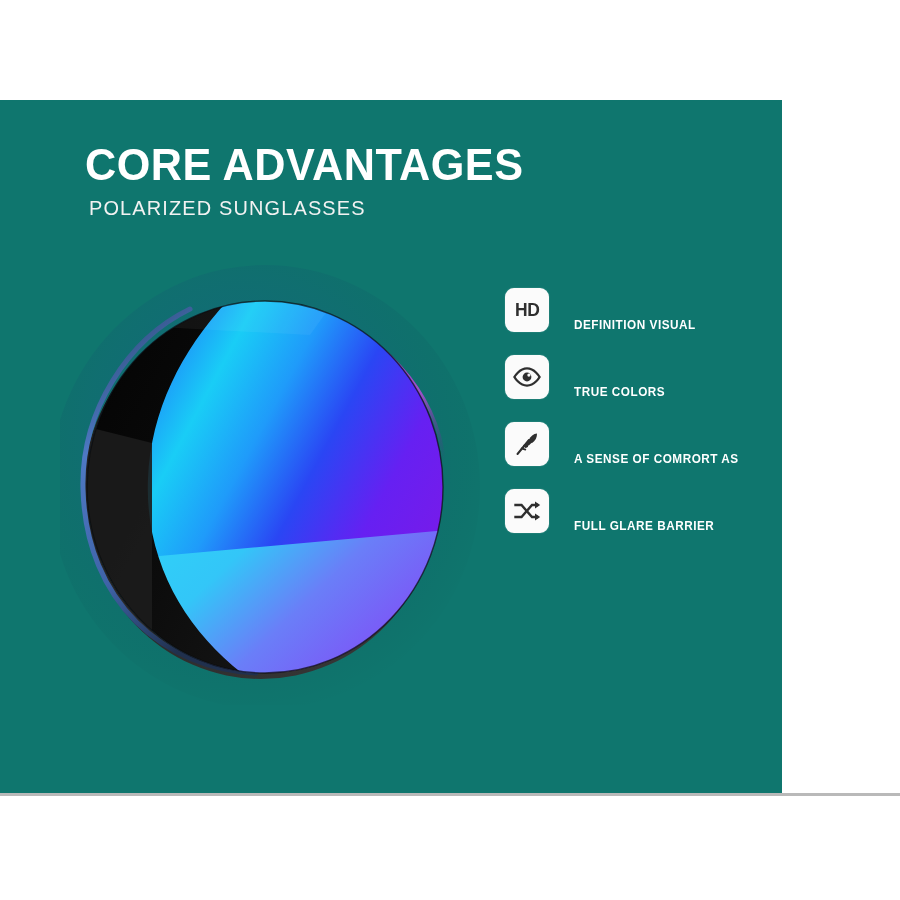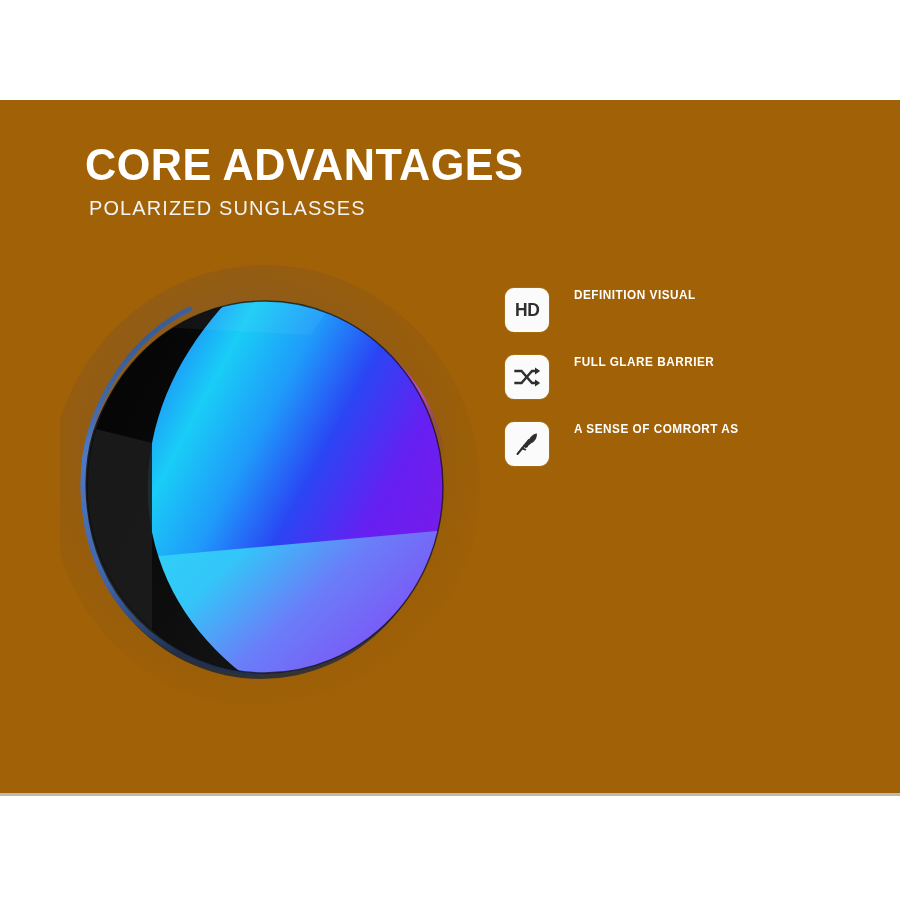--- a/index.html
+++ b/index.html
@@ -8,22 +8,22 @@
     background:#ffffff;
     font-family:"Liberation Sans", sans-serif;
     overflow:hidden;
     position:relative;
   }
 
   
   #panel{
     position:absolute;
     left:0; top:100px;
-    width:900px; height:693px;
-    background:#a16207;
+    width:782px; height:693px;
+    background:#0f766e;
     overflow:hidden;
     text-decoration:underline;
   }
   #panel-underline{
     position:absolute;
     left:0; top:793px;
     width:900px; height:3px;
     background:#b9b9b9;
   }
 
@@ -64,21 +64,21 @@
   #lens-svg{display:block;}
 
   
   #features{
     position:absolute;
     left:505px; top:188px;
     width:370px;
   }
   .feature-row{
     display:flex;
-    align-items:flex-start;
+    align-items:flex-end;
     height:44px;
     margin-bottom:23px;
   }
   .feature-icon{
     width:44px;height:44px;
     flex:0 0 44px;
     background:#fbfbfb;
     border-radius:9px;
     display:flex;
     align-items:center;
@@ -207,33 +207,30 @@
 
     <div class="feature-row">
       <div class="feature-icon">
         <span class="hd-text">HD</span>
       </div>
       <div class="feature-label">DEFINITION VISUAL</div>
     </div>
 
 
 
-
-    <div class="feature-row">
-      <div class="feature-icon">
-        <svg width="28" height="24" viewBox="0 0 28 24">
-          <g stroke="#2f2f2f" stroke-width="2.4" fill="none" stroke-linecap="square">
-            <path d="M2.5 6 L8.5 6 L19 18 L24 18"></path>
-            <path d="M2.5 18 L8.5 18 L19 6 L24 6"></path>
-          </g>
-          <polygon points="22,2.6 27.2,6 22,9.4" fill="#2f2f2f"></polygon>
-          <polygon points="22,14.6 27.2,18 22,21.4" fill="#2f2f2f"></polygon>
+    <div class="feature-row">
+      <div class="feature-icon">
+        <svg width="28" height="20" viewBox="0 0 28 20">
+          <path d="M14 1.4 C6.2 1.4 1.4 10 1.4 10 C1.4 10 6.2 18.6 14 18.6
+                   C21.8 18.6 26.6 10 26.6 10 C26.6 10 21.8 1.4 14 1.4 Z" fill="none" stroke="#2f2f2f" stroke-width="2.3"></path>
+          <circle cx="14" cy="10" r="4.4" fill="#2f2f2f"></circle>
+          <circle cx="15.9" cy="8.1" r="1.6" fill="#fbfbfb"></circle>
         </svg>
       </div>
-      <div class="feature-label">FULL GLARE BARRIER</div>
+      <div class="feature-label">TRUE COLORS</div>
     </div>
 
     <div class="feature-row">
       <div class="feature-icon">
         <svg width="26" height="26" viewBox="0 0 26 26">
           <g stroke="#2f2f2f" stroke-width="2" stroke-linecap="round" fill="none">
             <line x1="3.5" y1="23" x2="15" y2="9"></line>
           </g>
           <path d="M14.6 9.4 C16.4 5.2 19.6 2.8 23 2.6
                    C23.2 6.4 21.4 10 17.8 12.2 Z" fill="#2f2f2f"></path>
@@ -243,16 +240,30 @@
                    C15.3 13.5 14 15.8 11.8 17.2 Z" fill="#2f2f2f"></path>
           <g stroke="#2f2f2f" stroke-width="1.7" stroke-linecap="round">
             <line x1="7.6" y1="17.4" x2="11.4" y2="18.6"></line>
             <line x1="9.9" y1="14.6" x2="13.2" y2="15.3"></line>
           </g>
         </svg>
       </div>
       <div class="feature-label">A SENSE OF COMRORT AS</div>
     </div>
 
+    <div class="feature-row">
+      <div class="feature-icon">
+        <svg width="28" height="24" viewBox="0 0 28 24">
+          <g stroke="#2f2f2f" stroke-width="2.4" fill="none" stroke-linecap="square">
+            <path d="M2.5 6 L8.5 6 L19 18 L24 18"></path>
+            <path d="M2.5 18 L8.5 18 L19 6 L24 6"></path>
+          </g>
+          <polygon points="22,2.6 27.2,6 22,9.4" fill="#2f2f2f"></polygon>
+          <polygon points="22,14.6 27.2,18 22,21.4" fill="#2f2f2f"></polygon>
+        </svg>
+      </div>
+      <div class="feature-label">FULL GLARE BARRIER</div>
+    </div>
+
   </div>
 </div>
 
 <div id="panel-underline"></div>
 
 </body></html>

